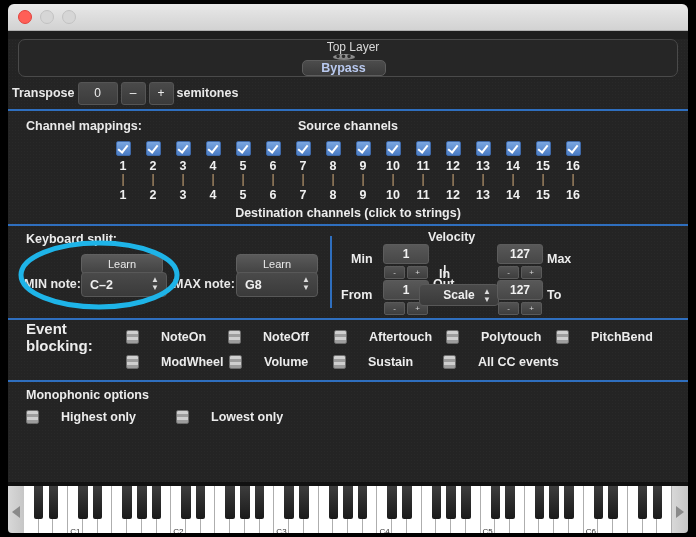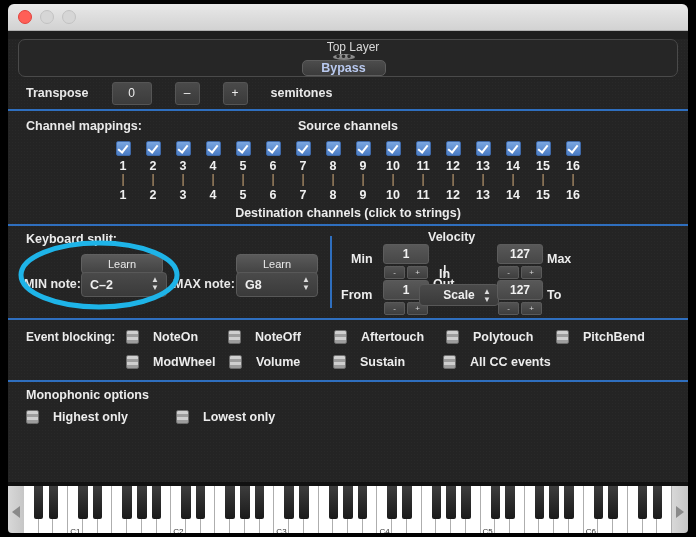--- a/index.html
+++ b/index.html
@@ -37,21 +37,21 @@
   .dots{width:22px;height:22px;border-radius:50%;
         background:linear-gradient(#9d9d9d,#797979);
         display:flex;align-items:center;justify-content:center;
         color:#2a2a2a;font-size:13px;letter-spacing:1px;line-height:6px;margin-right:8px;}
   .bypass{width:82px;height:26px;border-radius:5px;
           background:linear-gradient(#4c4c4c,#3b3b3b);border:1px solid #5d5d5d;
           color:#b9c9ef;font-size:12.5px;font-weight:bold;
           display:flex;align-items:center;justify-content:center;margin-right:9px;}
 
   
-  .transrow{display:flex;align-items:center;height:32px;padding-left:18px;gap:23px;}
+  .transrow{display:flex;align-items:center;height:32px;padding-left:4px;gap:3px;}
   .lbl{color:#e9e9e9;font-size:12.5px;font-weight:bold;}
   .numbox{width:38px;height:21px;border-radius:3px;
           background:linear-gradient(#4a4a4a,#3c3c3c);border:1px solid #555;
           color:#efefef;font-size:12px;display:flex;align-items:center;justify-content:center;}
   .pmbtn{width:23px;height:21px;border-radius:3px;
          background:linear-gradient(#4a4a4a,#3a3a3a);border:1px solid #555;
          color:#efefef;font-size:12px;display:flex;align-items:center;justify-content:center;}
 
   
   .chsec{padding:6px 0 4px 0;}
@@ -92,22 +92,22 @@
         display:flex;align-items:center;justify-content:center;}
   .vsteps{display:flex;gap:2px;margin-top:2px;justify-content:center;}
   .vstep{width:19px;height:11px;border-radius:2px;
          background:linear-gradient(#525252,#3e3e3e);border:1px solid #5a5a5a;
          color:#d8d8d8;font-size:8px;display:flex;align-items:center;justify-content:center;}
   .smalllbl{color:#ececec;font-size:12.5px;font-weight:bold;}
 
   
   .evsec{padding:4px 0 6px 0;}
   .evrow{display:flex;align-items:center;height:25px;padding-left:18px;}
-  .evlbl{color:#ececec;font-size:12px;font-weight:bold;width:100px;}
-  .chk{display:flex;align-items:center;gap:14px;color:#ececec;font-size:12.5px;font-weight:bold;text-align:center;}
+  .evlbl{color:#ececec;font-size:15px;font-weight:bold;width:100px;}
+  .chk{display:flex;align-items:center;gap:22px;color:#ececec;font-size:12.5px;font-weight:bold;text-align:center;}
   .ucbx{width:11px;height:12px;border-radius:2px;
         background:linear-gradient(#cfcfcf 0 25%,#9d9d9d 25% 50%,#cfcfcf 50% 75%,#9d9d9d 75% 100%);
         border:1px solid #6d6d6d;}
 
   
   .monotitle{color:#ececec;font-size:12.5px;font-weight:bold;padding:6px 0 0 18px;}
   .monorow{display:flex;align-items:center;height:30px;padding-left:18px;}
 
   
   .kbwrap{position:absolute;left:0;bottom:0;width:100%;height:60px;background:#111;}

